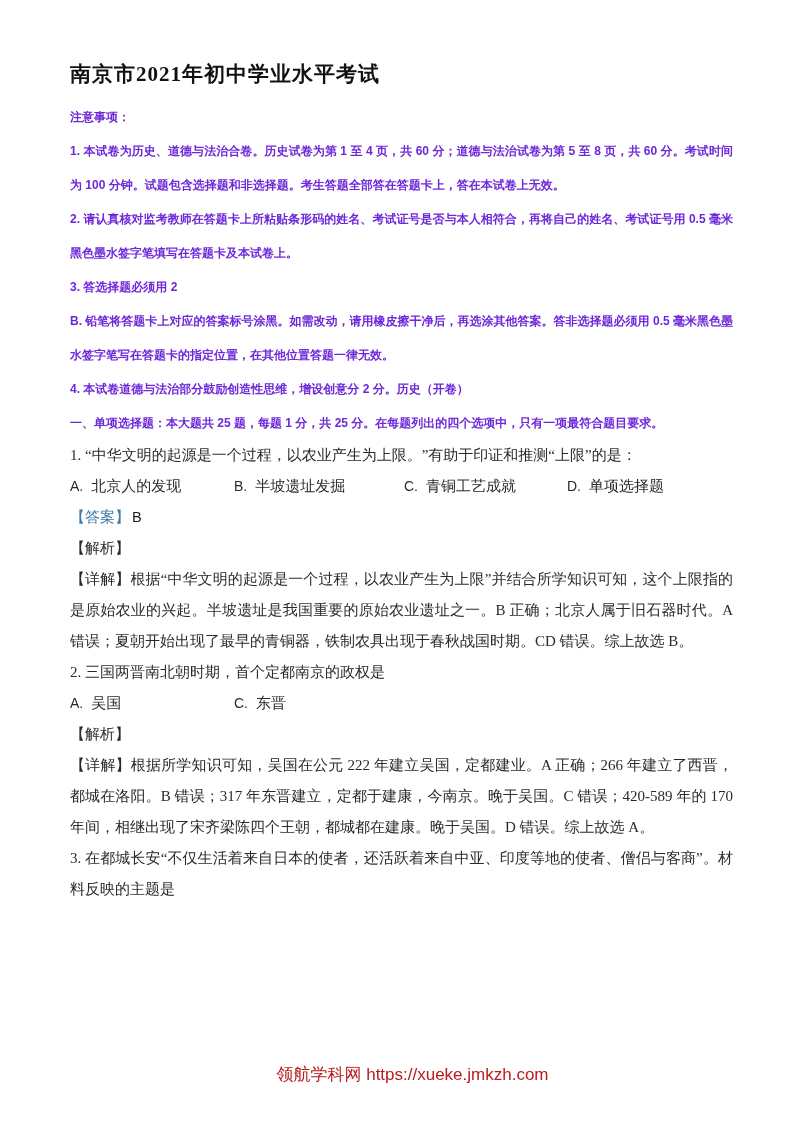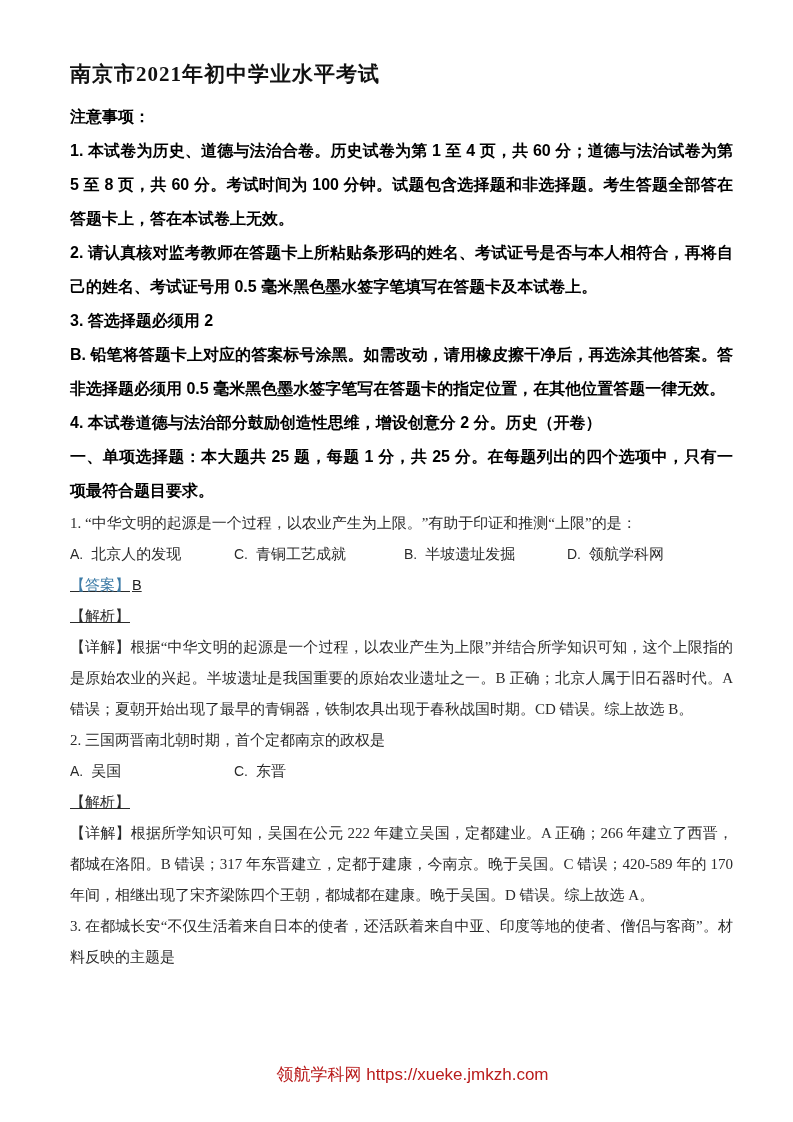--- a/index.html
+++ b/index.html
@@ -25,24 +25,24 @@
     font-size: 21px;
     font-weight: bold;
     font-family: "Liberation Serif", serif;
     letter-spacing: 1px;
     color: #111;
   }
   .notice p {
     margin: 0;
     font-family: "Liberation Sans", sans-serif;
     font-weight: bold;
-    font-size: 16px;
+    font-size: 12px;
     line-height: 34px;
     text-align: justify;
-    color: #000000;
+    color: #6d28d9;
   }
   .questions p {
     margin: 0;
     font-size: 15px;
     line-height: 31px;
     text-align: justify;
     color: #2a2a2a;
   }
   .options-row {
     display: flex;
@@ -54,21 +54,20 @@
   .options-row .opt:nth-child(1) { width: 164px; }
   .options-row .opt:nth-child(2) { width: 170px; }
   .options-row .opt:nth-child(3) { width: 163px; }
   .options-row .opt:nth-child(4) { flex: 1; }
   .opt-key { margin-right: 8px; font-family: "Liberation Sans", sans-serif; font-size: 14px; }
   .label-blue { color: #3d7ba6; }
   .answer-line, .analysis-line {
     margin: 0;
     font-size: 15px;
     line-height: 31px;
-    text-decoration: underline;
   }
   .answer-value { color: #1d1d1d; font-family: "Liberation Sans", sans-serif; font-size: 14.5px; margin-left: 2px; }
   .watermark {
     position: absolute;
     top: 1063px;
     left: 16px;
     width: 793px;
     text-align: center;
     font-size: 17px;
     color: #b91c1c;
@@ -92,23 +91,23 @@
       <p>4. 本试卷道德与法治部分鼓励创造性思维，增设创意分 2 分。历史（开卷）</p>
       <p>一、单项选择题：本大题共 25 题，每题 1 分，共 25 分。在每题列出的四个选项中，只有一项最符合题目要求。</p>
     </div>
 
     <div class="questions">
 
       <div>
         <p>1. “中华文明的起源是一个过程，以农业产生为上限。”有助于印证和推测“上限”的是：</p>
         <div class="options-row">
           <span class="opt"><span class="opt-key">A.</span><span>北京人的发现</span></span>
+          <span class="opt"><span class="opt-key">B.</span><span>半坡遗址发掘</span></span>
           <span class="opt"><span class="opt-key">C.</span><span>青铜工艺成就</span></span>
-          <span class="opt"><span class="opt-key">B.</span><span>半坡遗址发掘</span></span>
-          <span class="opt"><span class="opt-key">D.</span><span>领航学科网</span></span>
+          <span class="opt"><span class="opt-key">D.</span><span>单项选择题</span></span>
         </div>
         <p class="answer-line"><span class="label-blue">【答案】</span><span class="answer-value">B</span></p>
         <p class="analysis-line label-blue">【解析】</p>
         <p>【详解】根据“中华文明的起源是一个过程，以农业产生为上限”并结合所学知识可知，这个上限指的是原始农业的兴起。半坡遗址是我国重要的原始农业遗址之一。B 正确；北京人属于旧石器时代。A 错误；夏朝开始出现了最早的青铜器，铁制农具出现于春秋战国时期。CD 错误。综上故选 B。</p>
       </div>
 
       <div>
         <p>2. 三国两晋南北朝时期，首个定都南京的政权是</p>
         <div class="options-row">
           <span class="opt"><span class="opt-key">A.</span><span>吴国</span></span>

